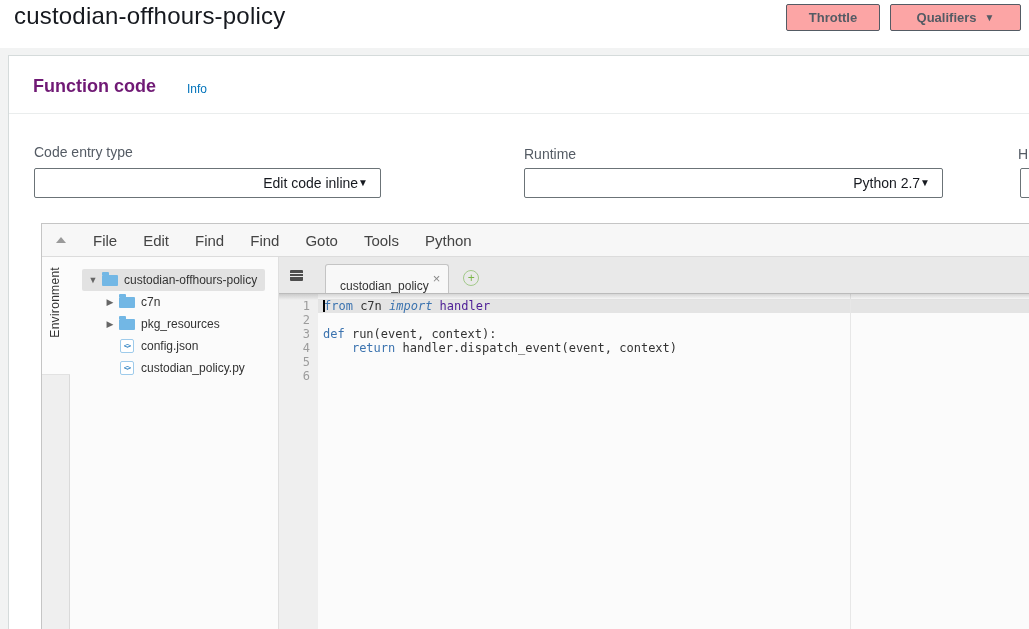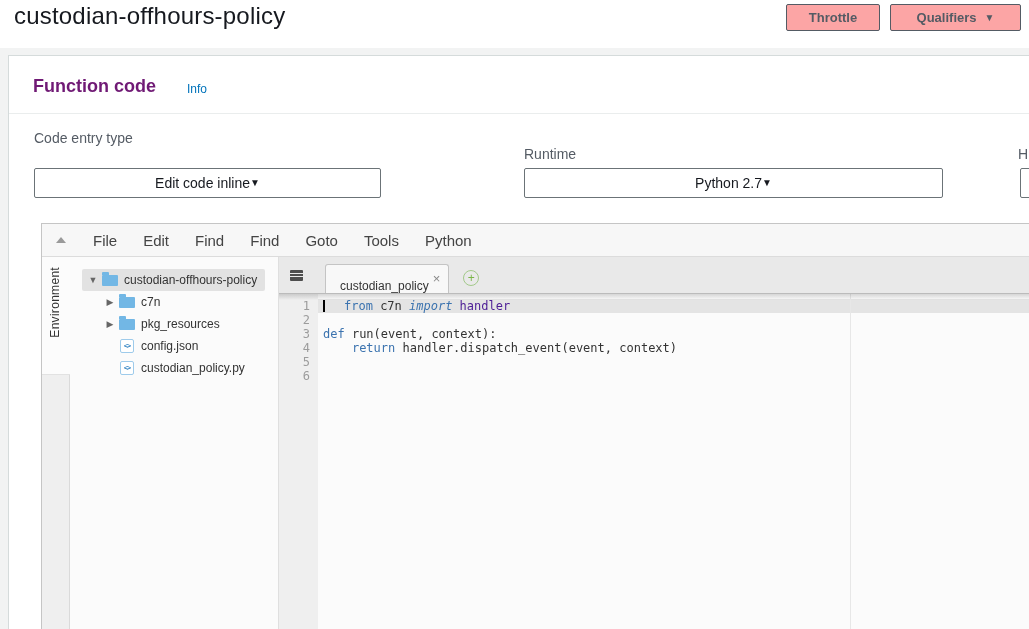--- a/index.html
+++ b/index.html
@@ -25,25 +25,25 @@
   
   .page-bg{left:0;top:48px;width:1029px;height:581px;background:#f2f3f3;}
   .card{left:8px;top:55px;width:1030px;height:600px;background:#ffffff;border:1px solid #d5dbdb;box-sizing:border-box;}
   .card-header{left:0;top:0;width:100%;height:58px;border-bottom:1px solid #eaeded;box-sizing:border-box;}
   .section-title{left:24px;top:20px;font-size:18px;font-weight:bold;color:#701a75;}
   .info-link{left:162px;top:26px;font-size:12px;color:#0073bb;cursor:pointer;margin-left:16px;}
 
   .field-label{font-size:14px;color:#545b64;}
   .select{
     height:30px;background:#fff;border:1px solid #6b7377;border-radius:2px;box-sizing:border-box;
-    display:flex;align-items:center;justify-content:center;padding:0 12px;
+    display:flex;align-items:center;justify-content:flex-end;padding:0 12px;
     font-size:14px;color:#16191f;cursor:pointer;
   }
   .select .caret-down{color:#16191f;}
-  .lbl-entry{left:25px;top:74px;}
+  .lbl-entry{left:25px;top:88px;}
   .sel-entry{left:25px;top:112px;width:347px;}
   .lbl-runtime{left:515px;top:90px;}
   .sel-runtime{left:515px;top:112px;width:419px;}
   .lbl-handler{left:1009px;top:90px;}
   .input-partial{left:1011px;top:112px;width:40px;height:30px;background:#fff;border:1px solid #6b7377;border-radius:2px;box-sizing:border-box;}
 
   
   .editor{left:32px;top:167px;width:1005px;height:440px;background:#fbfbfb;border:1px solid #c5c5c5;box-sizing:border-box;}
   .menubar{
     left:0;top:0;width:100%;height:33px;background:#f7f7f7;border-bottom:1px solid #dcdcdc;
@@ -226,21 +226,21 @@
           <div class="abs gutter">
               <div class="line-num">1</div>
               <div class="line-num">2</div>
               <div class="line-num">3</div>
               <div class="line-num">4</div>
               <div class="line-num">5</div>
               <div class="line-num">6</div>
             </div>
           <div class="abs print-margin"></div>
           <div class="abs code-lines">
-              <div class="code-line"><span class="cursor-caret"></span><span class="seg" style="color: rgb(59, 115, 175); padding-left: 20px;">from</span><span class="seg" style="color: rgb(51, 51, 51);"> c7n </span><span class="seg" style="color: rgb(59, 115, 175); font-style: italic;">import</span><span class="seg" style="color: #4c1d95;"> handler</span></div>
+              <div class="code-line"><span class="cursor-caret"></span><span class="seg" style="color: rgb(59, 115, 175);">from</span><span class="seg" style="color: rgb(51, 51, 51);"> c7n </span><span class="seg" style="color: rgb(59, 115, 175); font-style: italic;">import</span><span class="seg" style="color: #4c1d95;"> handler</span></div>
               <div class="code-line"></div>
               <div class="code-line"><span class="seg" style="color: rgb(59, 115, 175);">def</span><span class="seg" style="color: rgb(51, 51, 51); text-align: right;"> run(event, context):</span></div>
               <div class="code-line"><span class="seg" style="color: rgb(51, 51, 51);">    </span><span class="seg" style="color: rgb(59, 115, 175);">return</span><span class="seg" style="color: rgb(51, 51, 51);"> handler.dispatch_event(event, context)</span></div>
               <div class="code-line"></div>
               <div class="code-line"></div>
             </div>
         </div>
       </div>
     </div>
   </div>

